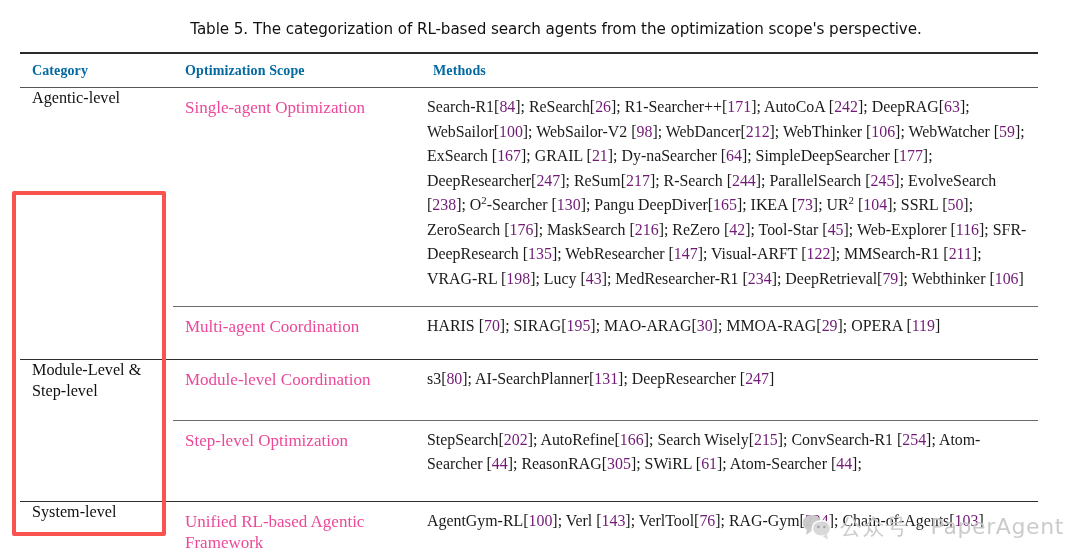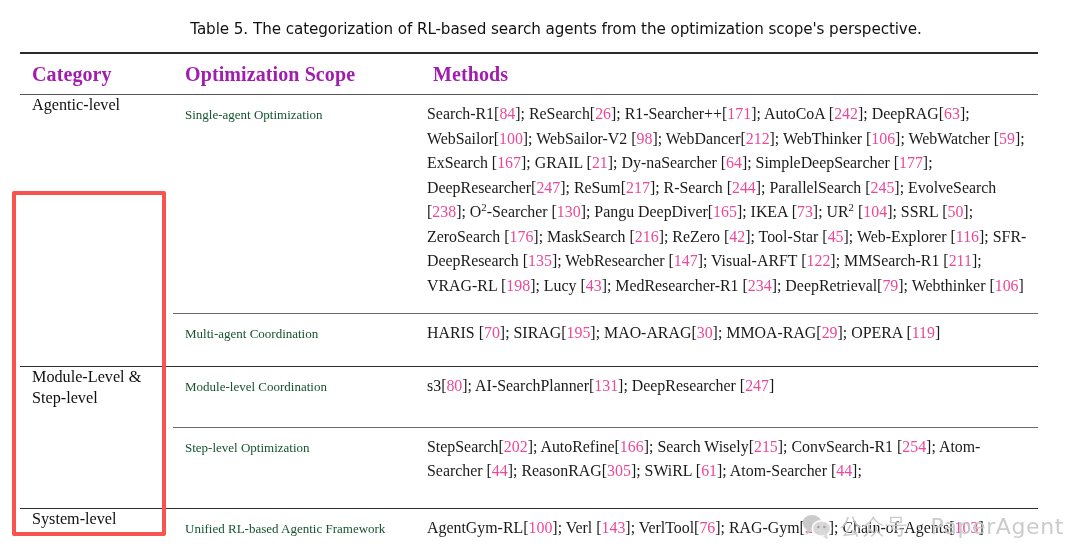--- a/index.html
+++ b/index.html
@@ -53,57 +53,57 @@
   .rule-strong { border-top: 1.9px solid #2f2f2f; }
   .rule-bottom { border-bottom: 2.6px solid #2b2b2b; }
 
   .col-cat  { width: 153px; }
   .col-scope{ width: 248px; }
   .col-meth { width: 617px; }
 
   
   .hdr-cell {
     font-weight: bold;
-    font-size: 20px;
+    font-size: 14px;
     padding: 9px 0 8px 12px !important;
     letter-spacing: 0.1px;
-    color: #a21caf;
+    color: #0369a1;
     white-space: nowrap;
   }
 
   
   .cat-cell {
     font-weight: normal;
     font-size: 16.2px;
     padding: 0 0 0 12px !important;
     vertical-align: middle;
     line-height: 21px;
     color: #111111;
   }
   .scope-cell {
-    font-size: 13px;
+    font-size: 17px;
     padding: 9px 10px 9px 12px !important;
     vertical-align: middle;
     line-height: 21px;
-    color: #14532d;
+    color: #ec4899;
   }
   .meth-cell {
     font-size: 15.9px;
     line-height: 24.4px;
     padding: 7px 6px 7px 6px !important;
     vertical-align: middle;
     color: #1a1a1a;
     text-align: justify;
     text-justify: inter-word;
     hyphens: manual;
   }
   .meth-cell.tall { line-height: 24.5px; }
 
   
-  .ref { color: #ec4899; }
+  .ref { color: #701a75; }
   sup  { font-size: 0.68em; vertical-align: super; line-height: 0; }
 
   
   #red-box {
     position: absolute;
     left: 12px;
     top: 191px;
     width: 154px;
     height: 345px;
     border: 4.5px solid #f9534f;

